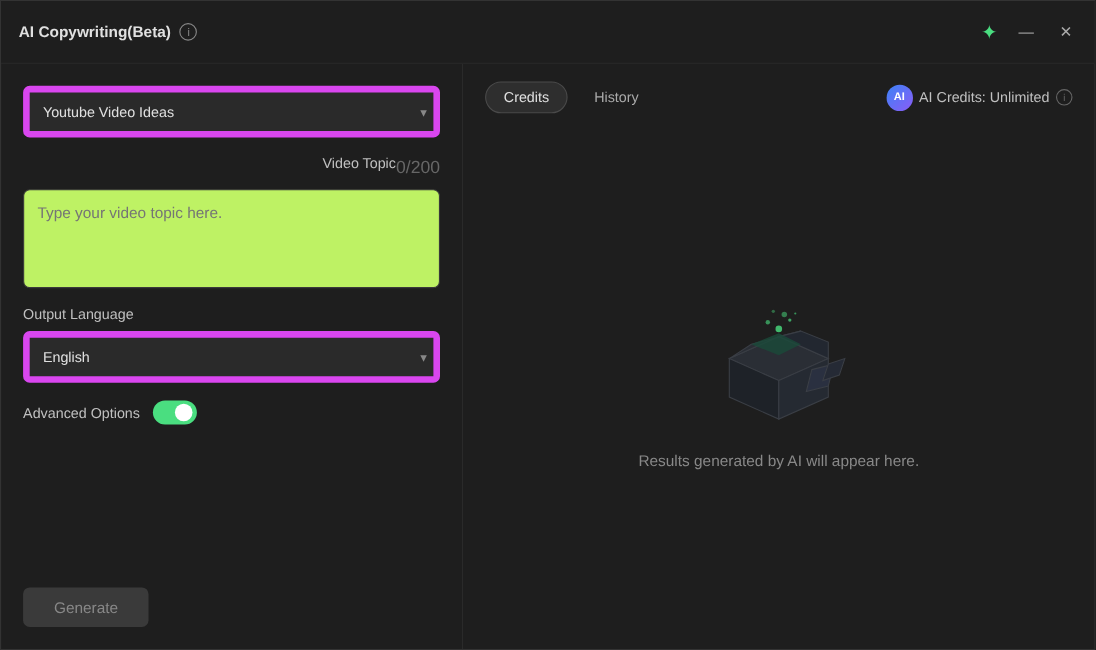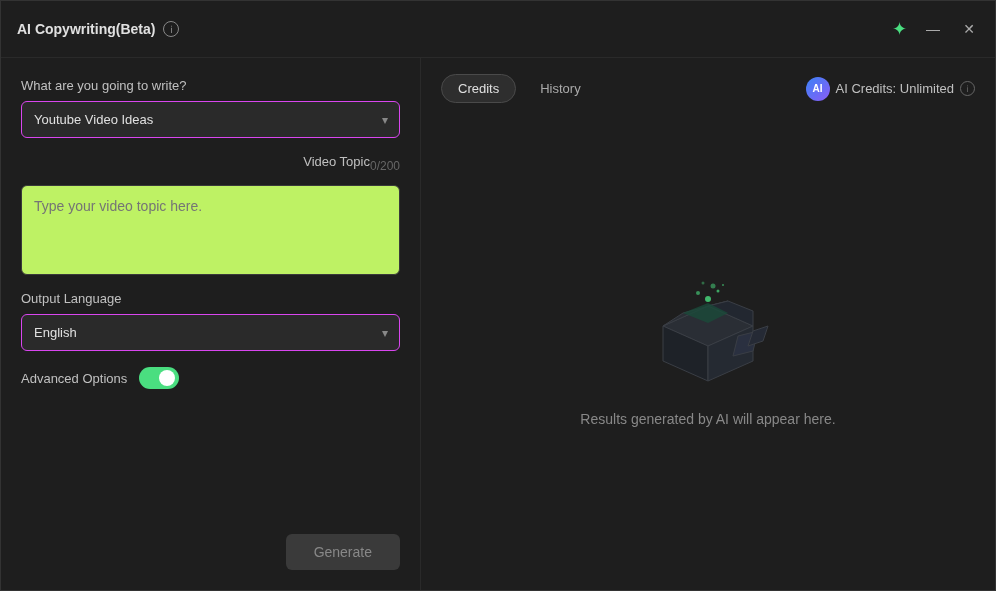--- a/index.html
+++ b/index.html
@@ -111,21 +111,21 @@
     }
 
     .select-wrapper {
       position: relative;
     }
 
     .select-field {
       width: 100%;
       padding: 10px 36px 10px 12px;
       background-color: #2a2a2a;
-      border: 1px solid #d946ef;
+      border: 6px solid #d946ef;
       border-radius: 6px;
       color: #e0e0e0;
       font-size: 13px;
       appearance: none;
       cursor: pointer;
       outline: none;
     }
 
     .chevron-down {
       position: absolute;
@@ -143,21 +143,21 @@
     }
 
     .field-header {
       display: flex;
       justify-content: flex-end;
       align-items: center;
       margin-bottom: 8px;
     }
 
     .char-count {
-      font-size: 12px;
+      font-size: 16px;
       color: #666;
     }
 
     .textarea-field {
       width: 100%;
       height: 90px;
       padding: 12px;
       background-color: #bef264;
       border: 1px solid #3a3a3a;
       border-radius: 6px;
@@ -204,21 +204,21 @@
       left: 20px;
       top: 3px;
       background-color: white;
       border-radius: 50%;
       transition: 0.3s;
     }
 
     .generate-btn-wrapper {
       margin-top: auto;
       display: flex;
-      justify-content: flex-end;
+      justify-content: flex-start;
     }
 
     .generate-btn {
       padding: 10px 28px;
       background-color: #3a3a3a;
       border: none;
       border-radius: 6px;
       color: #888;
       font-size: 14px;
       cursor: pointer;
@@ -329,21 +329,20 @@
       <div class="window-btn minimize">—</div>
       <div class="window-btn close">✕</div>
     </div>
   </div>
 
   <div class="main-content">
 
     <div class="left-panel">
 
       <div class="field-group">
-        <div class="field-label">What are you going to write?</div>
         <div class="select-wrapper">
           <select class="select-field">
             <option>Youtube Video Ideas</option>
           </select>
           <span class="chevron-down">▾</span>
         </div>
       </div>
 
       <div class="field-group">
         <div class="field-header">

